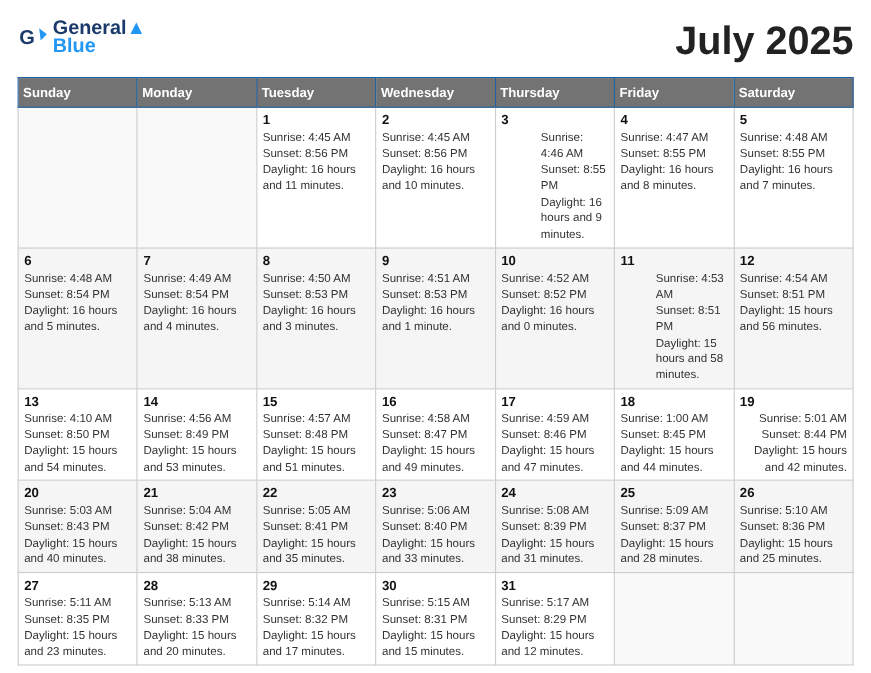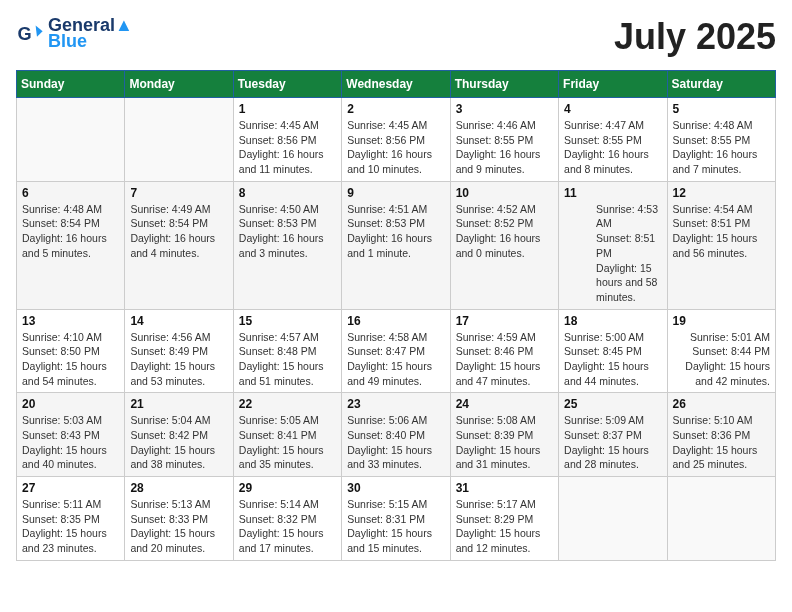--- a/index.html
+++ b/index.html
@@ -46,21 +46,21 @@
     .location {
       font-size: 14px;
       color: #444;
     }
     table {
       width: 100%;
       border-collapse: collapse;
       font-size: 11px;
     }
     thead tr th {
-      background: #15803d;
+      background: #737373;
       color: #fff;
       padding: 6px 4px;
       text-align: left;
       font-size: 12px;
       font-weight: bold;
       border: 1px solid #2060a0;
     }
     tbody tr td {
       border: 1px solid #ccc;
       vertical-align: top;
@@ -132,21 +132,21 @@
 Daylight: 16 hours and 11 minutes.</div>
         </td>
         <td>
           <span class="day-num">2</span>
           <div class="day-info" style="white-space: pre-line;">Sunrise: 4:45 AM
 Sunset: 8:56 PM
 Daylight: 16 hours and 10 minutes.</div>
         </td>
         <td>
           <span class="day-num">3</span>
-          <div class="day-info" style="white-space: pre-line;">Sunrise: 4:46 AM
+          <div class="day-info" style="white-space: pre-line; margin-left: 36px;">Sunrise: 4:46 AM
 Sunset: 8:55 PM
 Daylight: 16 hours and 9 minutes.</div>
         </td>
         <td>
           <span class="day-num">4</span>
           <div class="day-info" style="white-space: pre-line;">Sunrise: 4:47 AM
 Sunset: 8:55 PM
 Daylight: 16 hours and 8 minutes.</div>
         </td>
         <td>
@@ -226,21 +226,21 @@
 Daylight: 15 hours and 49 minutes.</div>
         </td>
         <td>
           <span class="day-num">17</span>
           <div class="day-info" style="white-space: pre-line;">Sunrise: 4:59 AM
 Sunset: 8:46 PM
 Daylight: 15 hours and 47 minutes.</div>
         </td>
         <td>
           <span class="day-num">18</span>
-          <div class="day-info" style="white-space: pre-line;">Sunrise: 5:00 AM
+          <div class="day-info" style="white-space: pre-line;">Sunrise: 1:00 AM
 Sunset: 8:45 PM
 Daylight: 15 hours and 44 minutes.</div>
         </td>
         <td>
           <span class="day-num">19</span>
           <div class="day-info" style="white-space: pre-line; text-align: right;">Sunrise: 5:01 AM
 Sunset: 8:44 PM
 Daylight: 15 hours and 42 minutes.</div>
         </td>
       </tr>

